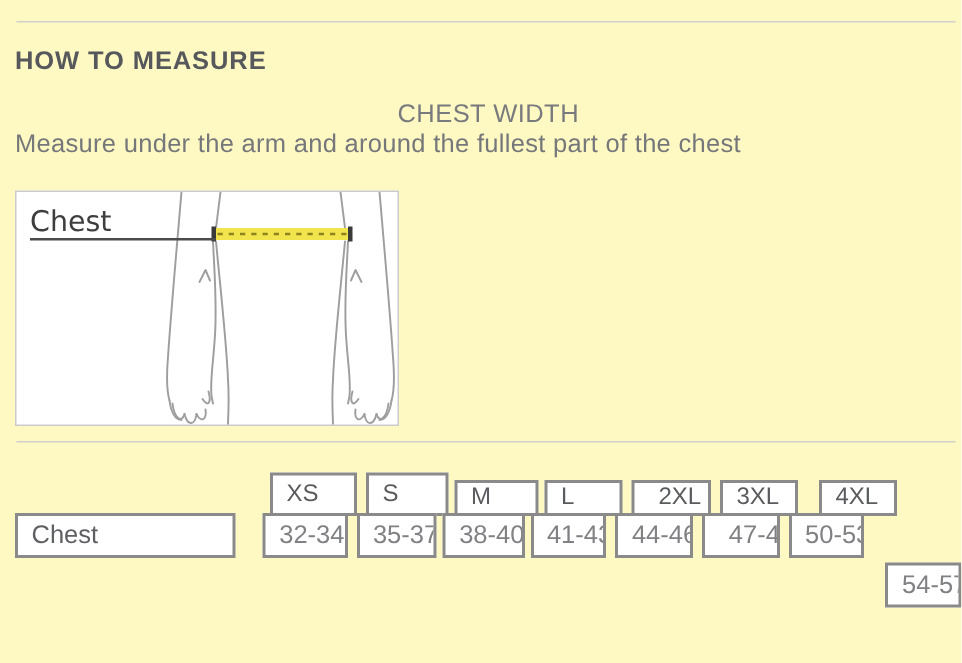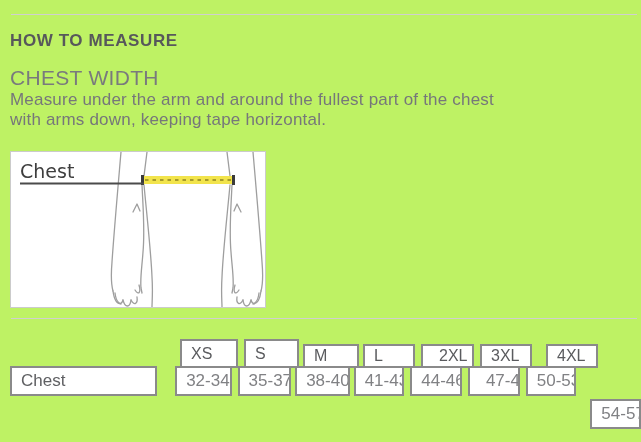--- a/index.html
+++ b/index.html
@@ -2,44 +2,45 @@
 <html><head>
 <meta charset="utf-8">
 <style>
   * { box-sizing: border-box; margin: 0; padding: 0; }
   html, body { background: #fff; }
   body { font-family: "Liberation Sans", sans-serif; }
   .page {
     position: relative;
     width: 641px;
     height: 442px;
-    background: #bef264;
+    background: #fef9c3;
     overflow: hidden;
   }
   .divider {
     height: 1px;
     background: #cfcfcf;
     margin-left: 11px;
     margin-right: 4px;
   }
   .divider.top { margin-top: 14px; }
   .divider.mid { margin-top: 10px; }
   .section-title {
     margin: 16px 0 0 10px;
     font-size: 17px;
     font-weight: bold;
     letter-spacing: 0.6px;
     color: #57585b;
   }
   .section-title.second { margin-top: 9px; }
   .sub-title {
     margin: 15px 0 0 10px;
-    font-size: 21px;
+    font-size: 17px;
     letter-spacing: 0.3px;
     color: #797a7d;
+    text-align: center;
   }
   .body-line {
     margin: 0 0 0 10px;
     font-size: 17px;
     letter-spacing: 0.2px;
     color: #76777a;
   }
   .figure-box {
     margin: 21px 0 0 10px;
     width: 256px;
@@ -86,21 +87,20 @@
 
 <div class="page">
 
   <div class="divider top"></div>
 
   <div class="section-title">HOW TO MEASURE</div>
 
   <div class="sub-title">CHEST WIDTH</div>
 
   <div class="body-line">Measure under the arm and around the fullest part of the chest</div>
-  <div class="body-line">with arms down, keeping tape horizontal.</div>
 
   <div class="figure-box">
     <svg width="254" height="155" viewBox="0 0 254 155">
       <defs>
         <g id="arm" fill="none" stroke="#9e9e9e" stroke-width="1.3" stroke-linecap="round" stroke-linejoin="round">
 
           <path d="M110,0 C107,35 103,80 101,110 C100,122 100,132 102,139"></path>
 
           <path d="M102,139 C103,147 106,152 110,152"></path>
           <path d="M104,141 C105,150 110,155 112,148"></path>

